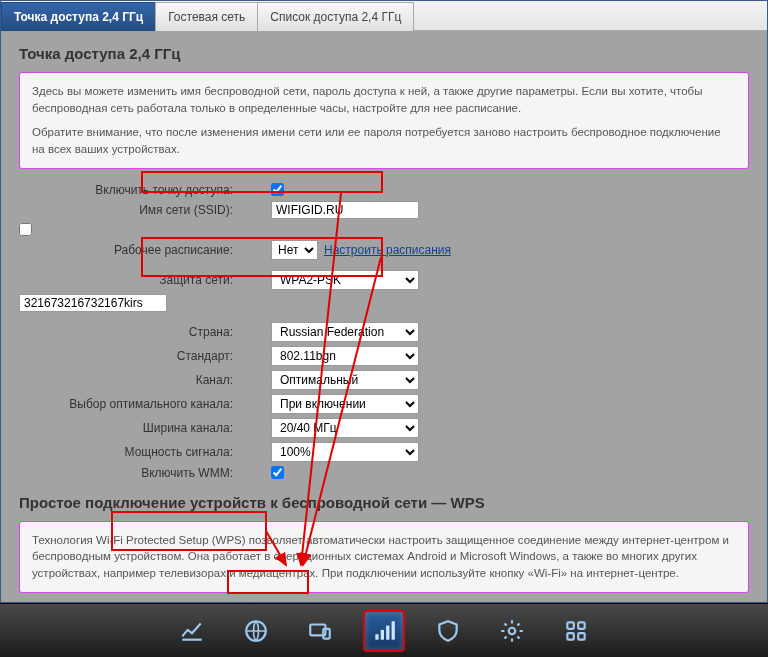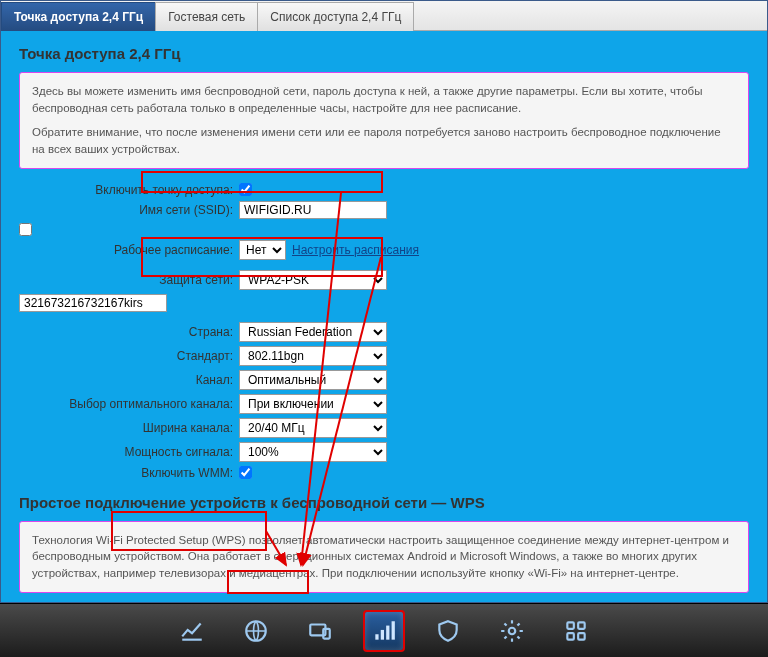--- a/index.html
+++ b/index.html
@@ -13,21 +13,21 @@
       position: relative;
     }
     .page-wrap {
       display: flex;
       flex-direction: column;
       height: 100%;
     }
     .content-area {
       flex: 1;
       border: 1px solid #3a5a8a;
-      background: #0ea5e9;
+      background: #a3a3a3;
       overflow-y: auto;
       position: relative;
     }
     .tabbar {
       display: flex;
       border-bottom: 1px solid #aaa;
       background: linear-gradient(#f4f4f4, #e4e4e4);
     }
     .tab {
       padding: 7px 12px;
@@ -64,20 +64,21 @@
       color: #555;
       font-size: 11.5px;
       line-height: 1.45;
       margin-bottom: 14px;
     }
     .infobox p + p { margin-top: 8px; }
     .form-row {
       display: flex;
       align-items: center;
       margin-bottom: 4px;
+      gap: 32px;
     }
     .form-row label.left {
       width: 220px;
       text-align: right;
       padding-right: 6px;
       font-size: 12px;
       color: #333;
     }
     .form-row .ctrl {
       display: flex;

